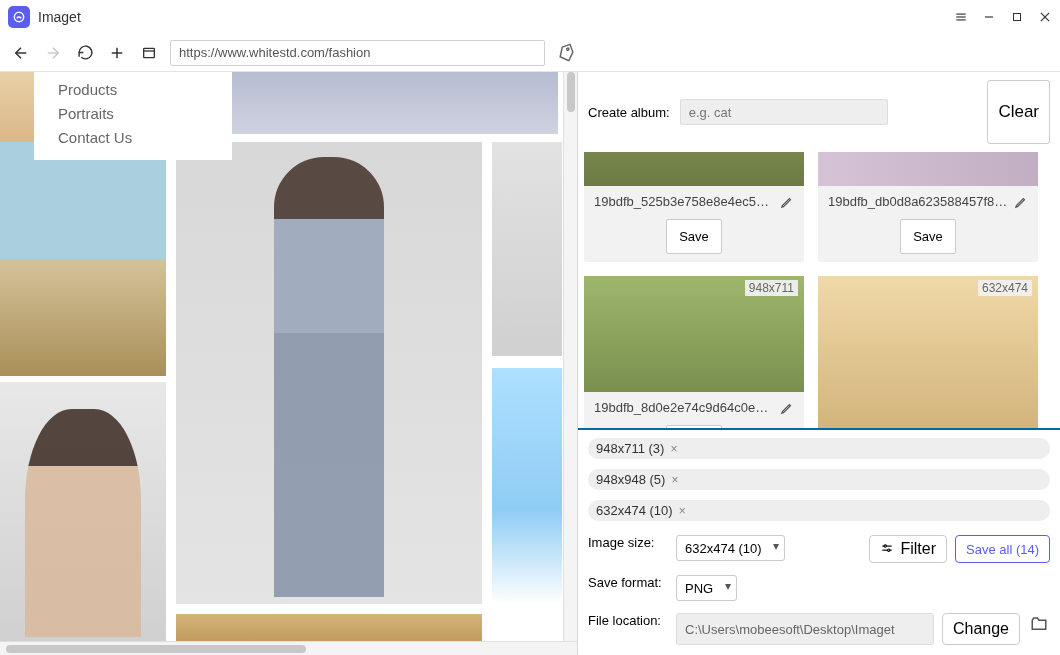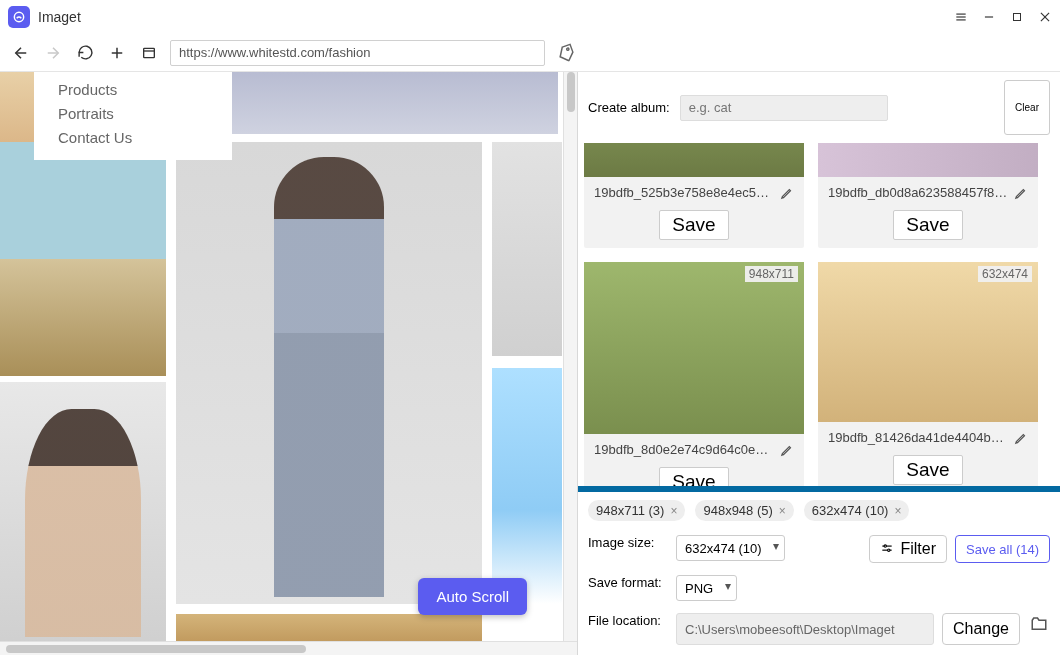--- a/index.html
+++ b/index.html
@@ -43,40 +43,40 @@
 .auto-scroll-btn { position: absolute; right: 50px; bottom: 40px; background: #5b5cf0; color: #fff; border: none; border-radius: 6px; padding: 10px 18px; font-size: 15px; font-weight: 500; box-shadow: 0 2px 6px rgba(0,0,0,.25); }
 
 .hscroll { position: absolute; left: 0; right: 0; bottom: 0; height: 14px; background: #f4f4f4; border-top: 1px solid #e0e0e0; }
 .hscroll::after { content:""; position:absolute; left:6px; top:3px; width:300px; height:8px; background:#c8c8c8; border-radius:4px; }
 .vscroll { position: absolute; right: 0; top: 0; bottom: 14px; width: 14px; background: #f4f4f4; border-left: 1px solid #e0e0e0; }
 .vscroll::after { content:""; position:absolute; top:0; left:3px; width:8px; height:40px; background:#c8c8c8; border-radius:4px; }
 
 
 .panel-header { display: flex; align-items: center; padding: 8px 10px; gap: 10px; }
 .album-input { flex: 0 0 208px; height: 26px; background: #eee; border: 1px solid #ddd; border-radius: 2px; padding: 0 8px; font-size: 13px; color: #888; outline: none; }
-.clear-btn { margin-left: auto; border: 1px solid #ccc; background: #fff; border-radius: 3px; padding: 21px 10px; font-size: 10px; }
+.clear-btn { margin-left: auto; border: 1px solid #ccc; background: #fff; border-radius: 3px; padding: 21px 10px; font-size: 17px; }
 
 .results { flex: 1; overflow: auto; padding: 0 6px 6px 6px; }
 .grid { display: flex; flex-wrap: wrap; gap: 14px; }
 .card { width: 220px; background: #f2f2f2; border-radius: 2px; padding-bottom: 8px; }
 .card.partial { margin-top: -64px; }
 .thumb { width: 100%; height: 98px; background: #bbb; position: relative; }
 .badge { position: absolute; top: 4px; right: 6px; background: rgba(240,240,240,.95); color: #666; font-size: 12px; padding: 1px 4px; }
 .card-name-row { display: flex; align-items: center; padding: 8px 10px 2px 10px; gap: 6px; }
 .card-name { flex: 1; font-size: 13px; color: #444; white-space: nowrap; overflow: hidden; text-overflow: ellipsis; }
 .pencil { width: 14px; height: 14px; color: #555; flex-shrink: 0; }
-.save-btn { display: block; margin: 8px auto 0 auto; background: #fff; border: 1px solid #ccc; border-radius: 2px; padding: 3px 12px; font-size: 19px; }
+.save-btn { display: block; margin: 8px auto 0 auto; background: #fff; border: 1px solid #ccc; border-radius: 2px; padding: 9px 12px; font-size: 13px; }
 
 
 .th1 { background: linear-gradient(180deg,#8ba05e,#6c7a44); }
 .th2 { background: linear-gradient(90deg,#d7c3d8,#c2aec3); }
 .th3 { background: linear-gradient(180deg,#9eb76d,#7a8f4e); }
 .th4 { background: linear-gradient(180deg,#f0d9a8,#d2b27a); }
 
-.filter-chips { padding: 8px 10px; display: flex; gap: 10px; border-top: 6px solid #0369a1; }
+.filter-chips { padding: 8px 10px; display: flex; gap: 10px; border-top: 2px solid #0369a1; flex-direction: column; }
 .chip { background: #eee; border-radius: 12px; padding: 3px 8px; font-size: 13px; display: inline-flex; align-items: center; gap: 6px; }
 .chip-x { font-size: 12px; color: #888; }
 
 .control-row { display: flex; padding: 6px 10px; gap: 8px; }
 .control-label { font-size: 13px; color: #000000; min-width: 80px; }
 .select { height: 26px; border: 1px solid #ccc; border-radius: 3px; padding: 0 22px 0 8px; font-size: 13px; background: #fff; appearance: none; position: relative; }
 .select-wrap { position: relative; display: inline-block; }
 .select-wrap::after { content: "▾"; position: absolute; right: 6px; top: 4px; font-size: 12px; color: #555; pointer-events: none; }
 .outline-btn { border: 1px solid #ccc; background: #fff; border-radius: 4px; padding: 4px 10px; font-size: 16px; display: inline-flex; align-items: center; gap: 6px; }
 .primary-outline { border: 1px solid #5b5cf0; color: #5b5cf0; background: #fff; border-radius: 4px; padding: 4px 10px; font-size: 13px; }
@@ -174,21 +174,20 @@
       <div class="img-block im-side1"></div>
       <div class="img-block im-side2"></div>
       <div class="img-block im-portrait"></div>
       <div class="img-block im-bottom"></div>
     </div>
     <div class="nav-menu">
       <div>Products</div>
       <div>Portraits</div>
       <div>Contact Us</div>
     </div>
-    <button class="auto-scroll-btn">Auto Scroll</button>
     <div class="vscroll"></div>
     <div class="hscroll"></div>
   </div>
 
   <div class="panel-side">
     <div class="panel-header">
       <span class="control-label" style="min-width:auto">Create album:</span>
       <input class="album-input" placeholder="e.g. cat" style="">
       <button class="clear-btn">Clear</button>
     </div>
@@ -212,21 +211,21 @@
           <div class="card-name-row">
             <span class="card-name">19bdfb_db0d8a623588457f82cef1a</span>
             <span class="pencil"><svg width="14" height="14" viewBox="0 0 24 24" fill="none" stroke="currentColor" stroke-width="2">
                   <path d="M3 21l3-1 12-12-2-2L4 18l-1 3z"></path>
                 </svg></span>
           </div>
           <button class="save-btn">Save</button>
         </div>
 
         <div class="card">
-          <div class="thumb th3" style="height:172px;text-align:center;">
+          <div class="thumb th3" style="height:116px;text-align:center;">
             <span class="badge">948x711</span>
           </div>
           <div class="card-name-row">
             <span class="card-name">19bdfb_8d0e2e74c9d64c0e8fe081a</span>
             <span class="pencil"><svg width="14" height="14" viewBox="0 0 24 24" fill="none" stroke="currentColor" stroke-width="2">
                   <path d="M3 21l3-1 12-12-2-2L4 18l-1 3z"></path>
                 </svg></span>
           </div>
           <button class="save-btn">Save</button>
         </div>

